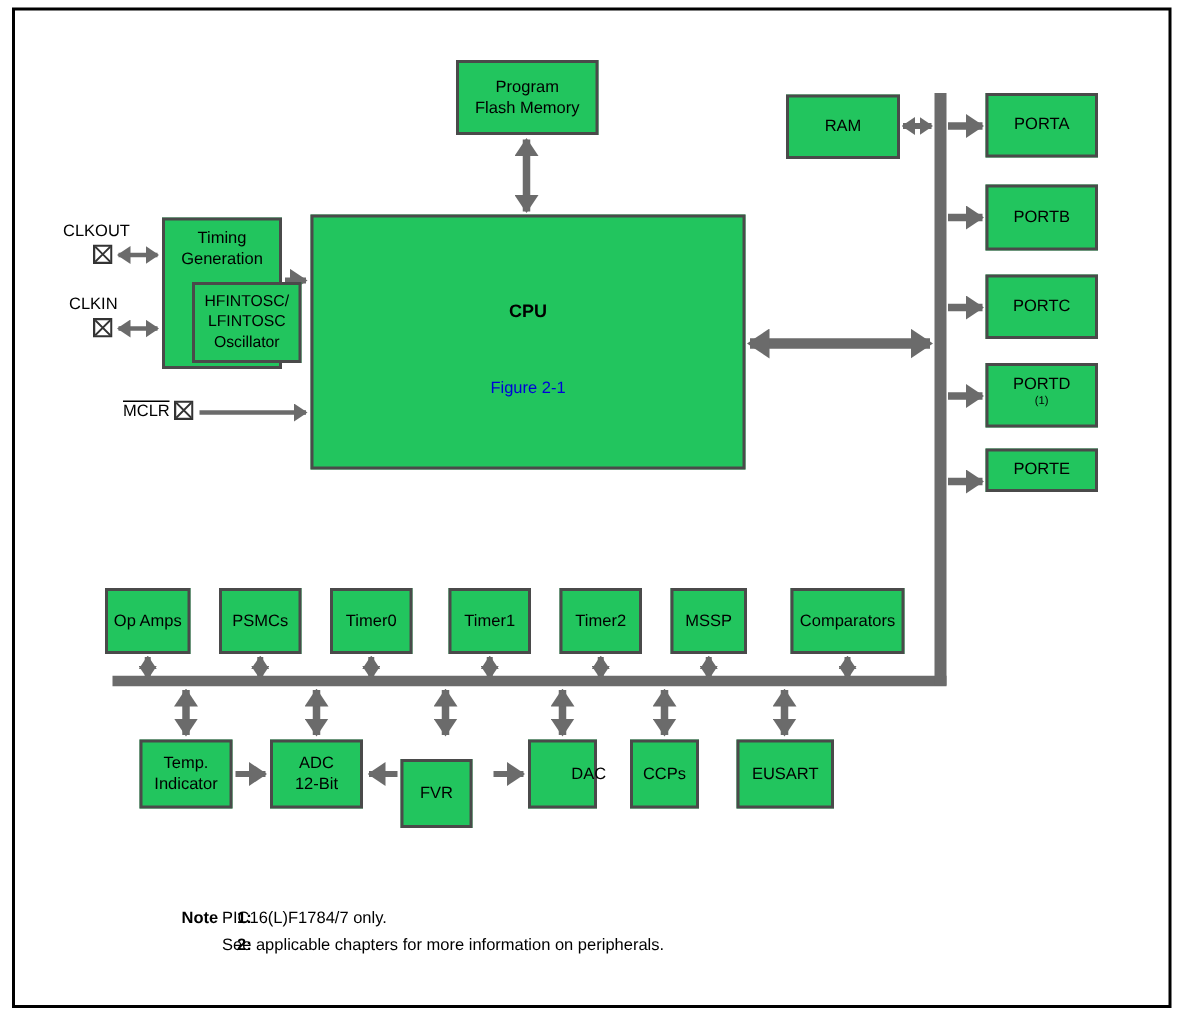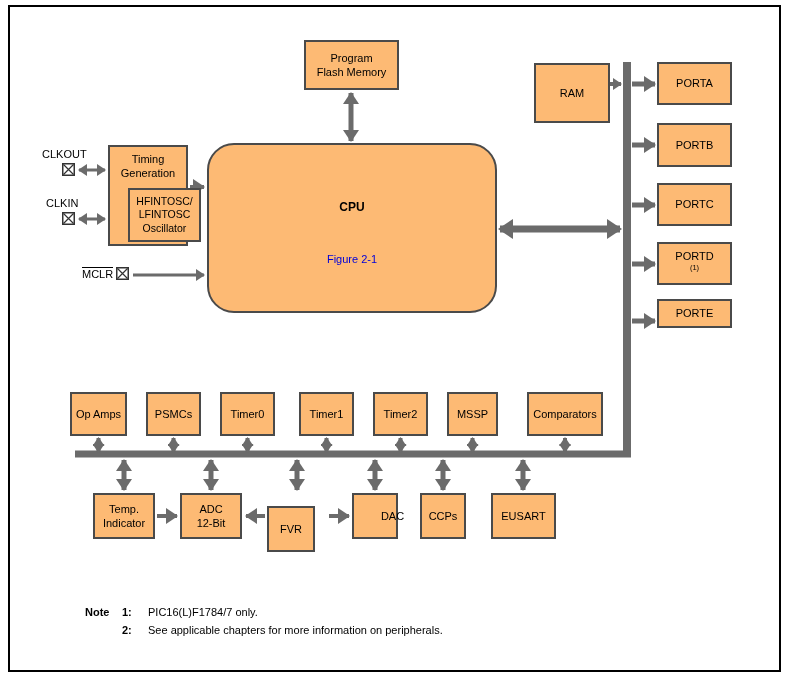--- a/index.html
+++ b/index.html
@@ -8,42 +8,42 @@
     background:#ffffff;
     font-family:"Liberation Sans", sans-serif;
     color:#000;
   }
   .page-border{
     position:absolute;left:8px;top:5px;width:773px;height:667px;
     border:2px solid #000;box-sizing:border-box;background:#fff;
   }
   svg.overlay{position:absolute;left:0;top:0;}
   .box{
-    position:absolute;box-sizing:border-box;background:#fdba74;
+    position:absolute;box-sizing:border-box;background:#22c55e;
     border:2px solid #4a4a4a;
     display:flex;flex-direction:column;align-items:center;justify-content:center;
     text-align:center;font-size:11px;line-height:1.3;color:#000;
   }
   .box span{display:block;}
   .osc{font-size:10.5px;line-height:1.25;}
   .timing{justify-content:flex-start;padding-top:5px;}
-  .cpu-box{display:block;border-radius:27px;}
+  .cpu-box{display:block;}
   .cpu-label{position:absolute;top:55px;left:0;right:0;text-align:center;font-weight:bold;font-size:12px;}
   .figure-link{position:absolute;top:107px;left:0;right:0;text-align:center;color:#0000d9;font-size:11px;cursor:pointer;}
   sup{font-size:7.5px;vertical-align:super;line-height:0;}
   .pin-label{position:absolute;font-size:11px;}
   .pin-icon{position:absolute;width:13px;height:13px;}
   .mclr-group{position:absolute;left:82px;top:267px;display:flex;align-items:center;gap:3px;font-size:11px;}
   .overbar{border-top:1.5px solid #000;line-height:1.15;display:inline-block;}
   .note{
     position:absolute;left:85px;top:606px;width:560px;
     display:grid;grid-template-columns:37px 26px auto;row-gap:4px;
     font-size:11px;line-height:1.25;
   }
-  .b{font-weight:bold;}
+  .b{font-weight:bold;margin-left:36px;}
 </style>
 </head>
 <body>
 
 <div class="page-border"></div>
 
 <svg class="overlay" width="790" height="681" viewBox="0 0 790 681">
   <defs>
     <marker id="bE" markerUnits="userSpaceOnUse" markerWidth="15" markerHeight="20" refX="13" refY="10" orient="auto">
         <path d="M0,0 L15,10 L0,20 Z" fill="#6b6b6b"></path>
@@ -102,21 +102,21 @@
     <line x1="157" y1="516" x2="177" y2="516" stroke-width="4" marker-end="url(#mE)"></line>
     <line x1="265" y1="516" x2="246" y2="516" stroke-width="4" marker-end="url(#mE)"></line>
     <line x1="329" y1="516" x2="349" y2="516" stroke-width="4" marker-end="url(#mE)"></line>
   </g>
 </svg>
 
 <div class="box" style="left:304px;top:40px;width:95px;height:50px;">
   <span>Program</span>
   <span>Flash Memory</span>
 </div>
-<div class="box" style="left:524px;top:63px;width:76px;height:60px;margin-left:10px;">
+<div class="box" style="left:524px;top:63px;width:76px;height:43px;">
   <span>RAM</span>
 </div>
 
 <div class="box" style="left:657px;top:62px;width:75px;height:43px;">
   <span>PORTA</span>
 </div>
 <div class="box" style="left:657px;top:123px;width:75px;height:44px;">
   <span>PORTB</span>
 </div>
 <div class="box" style="left:657px;top:183px;width:75px;height:43px;">

